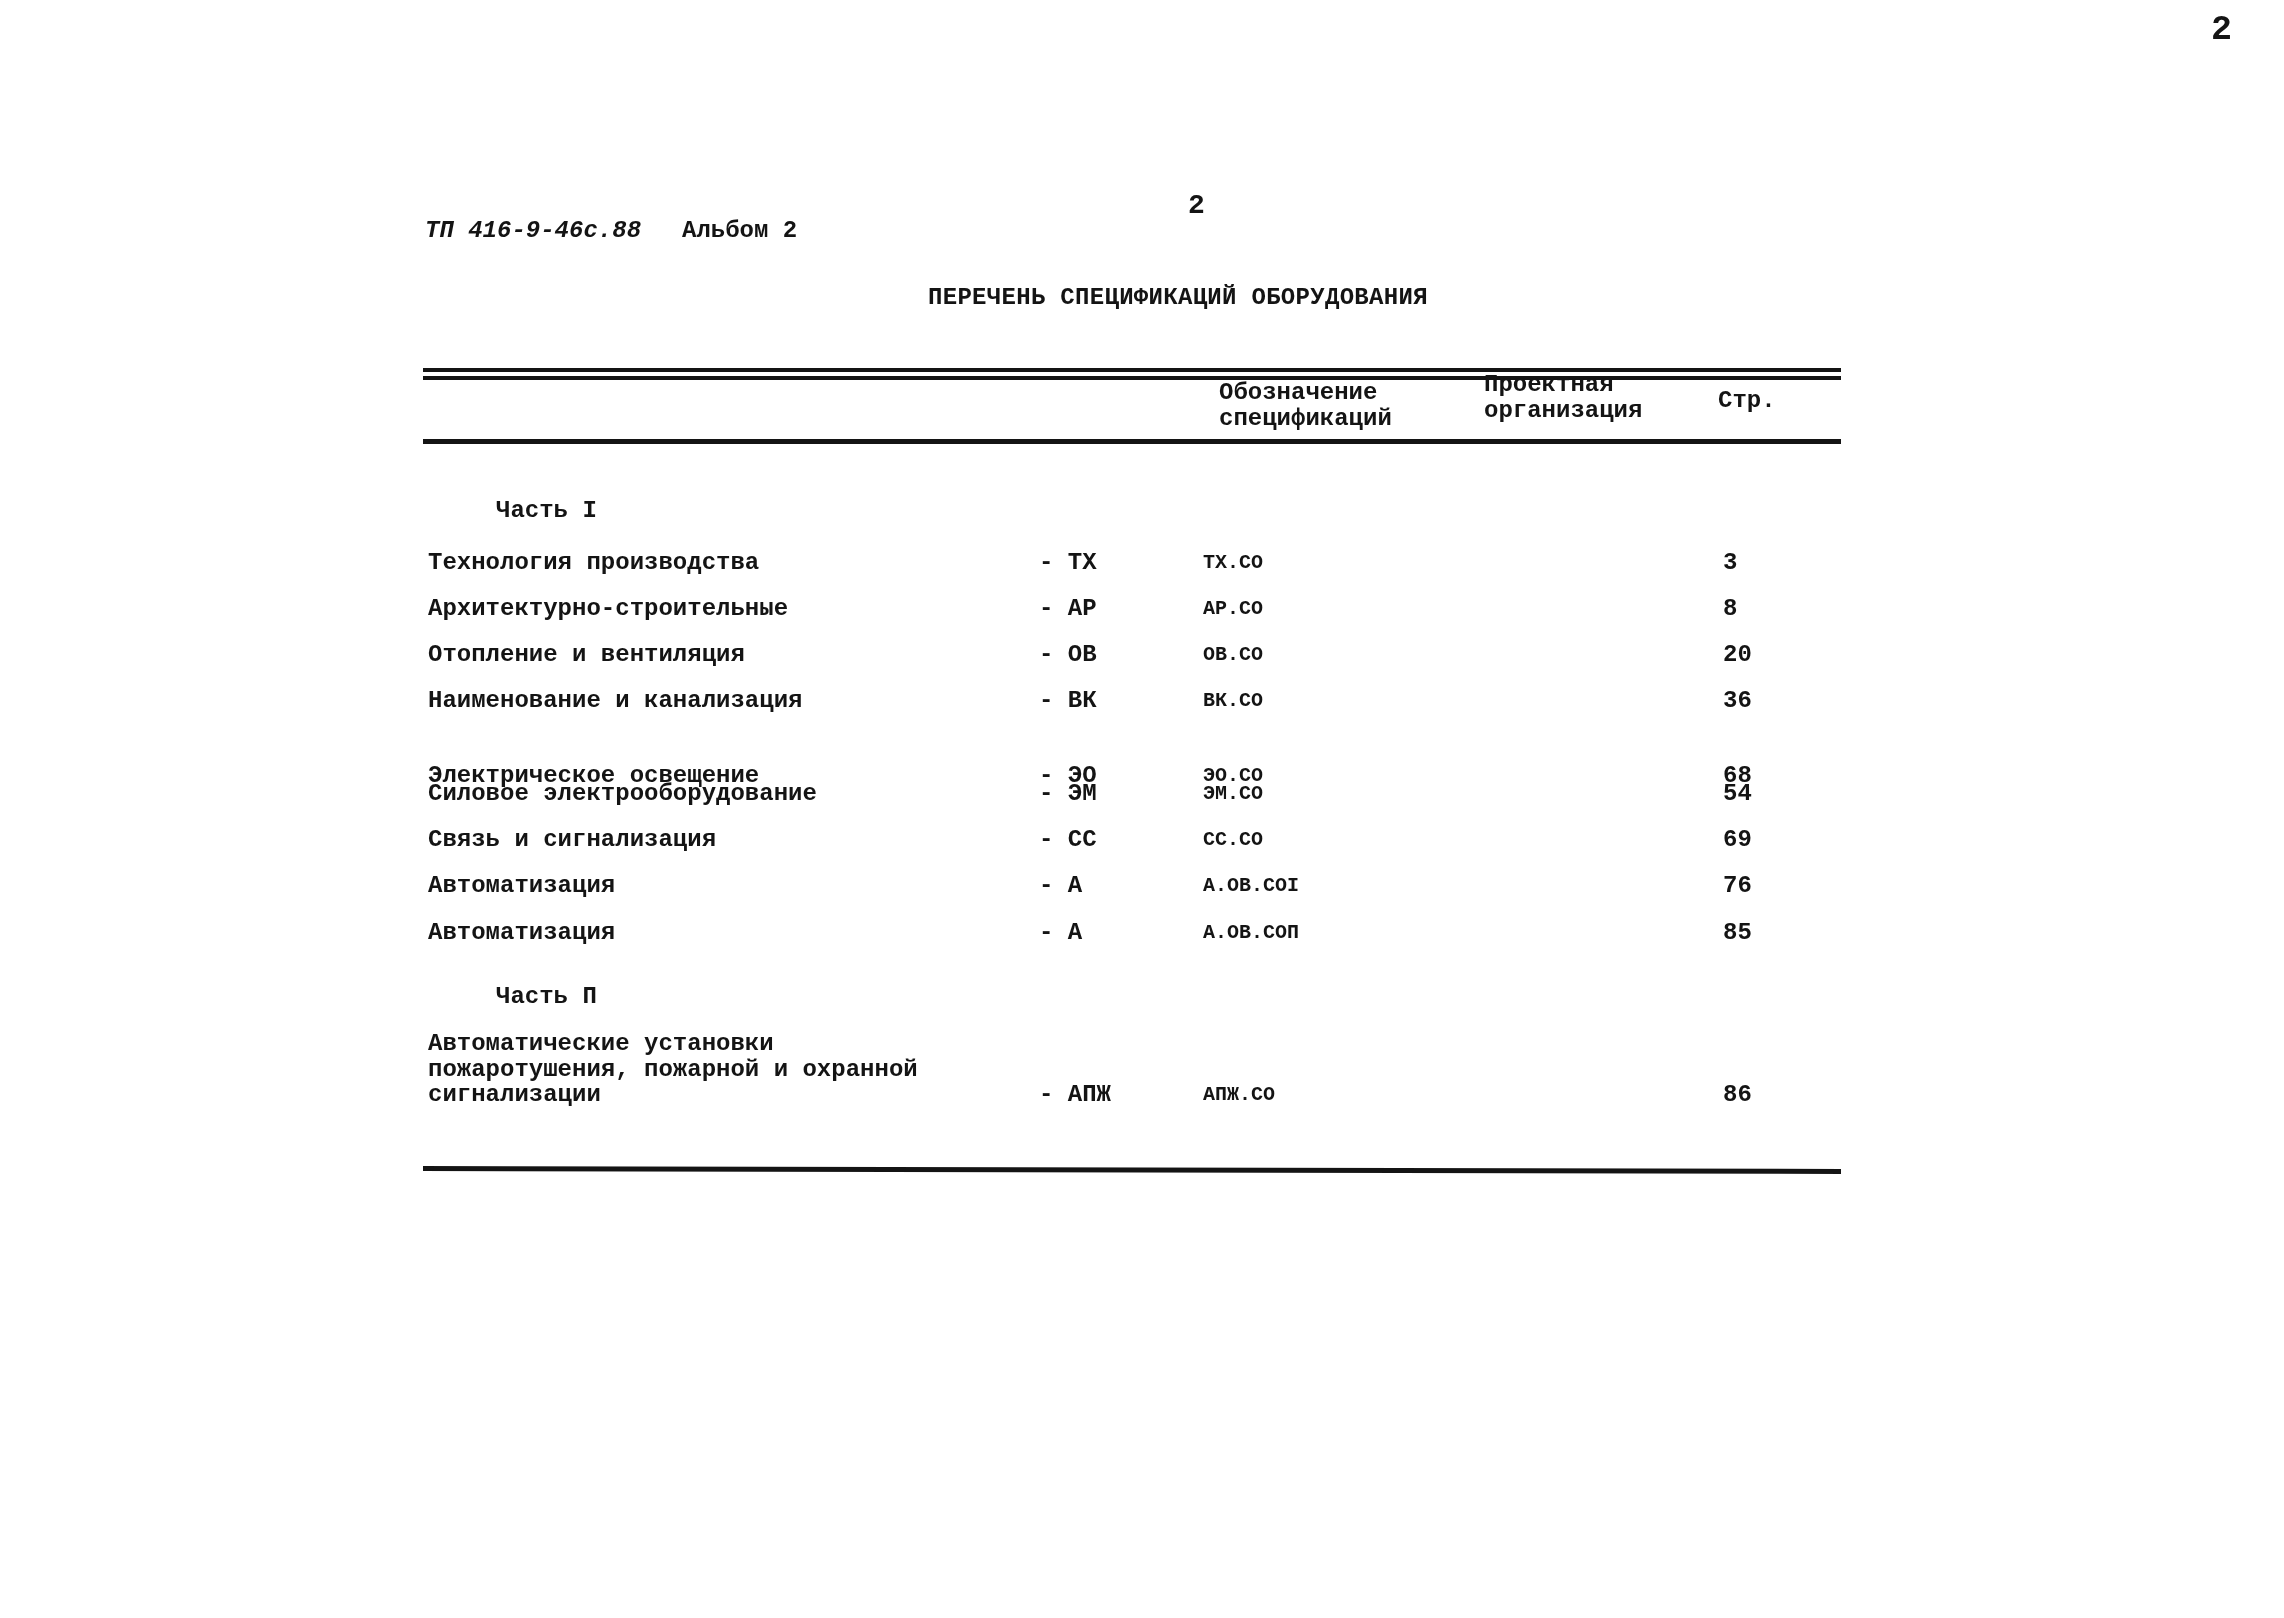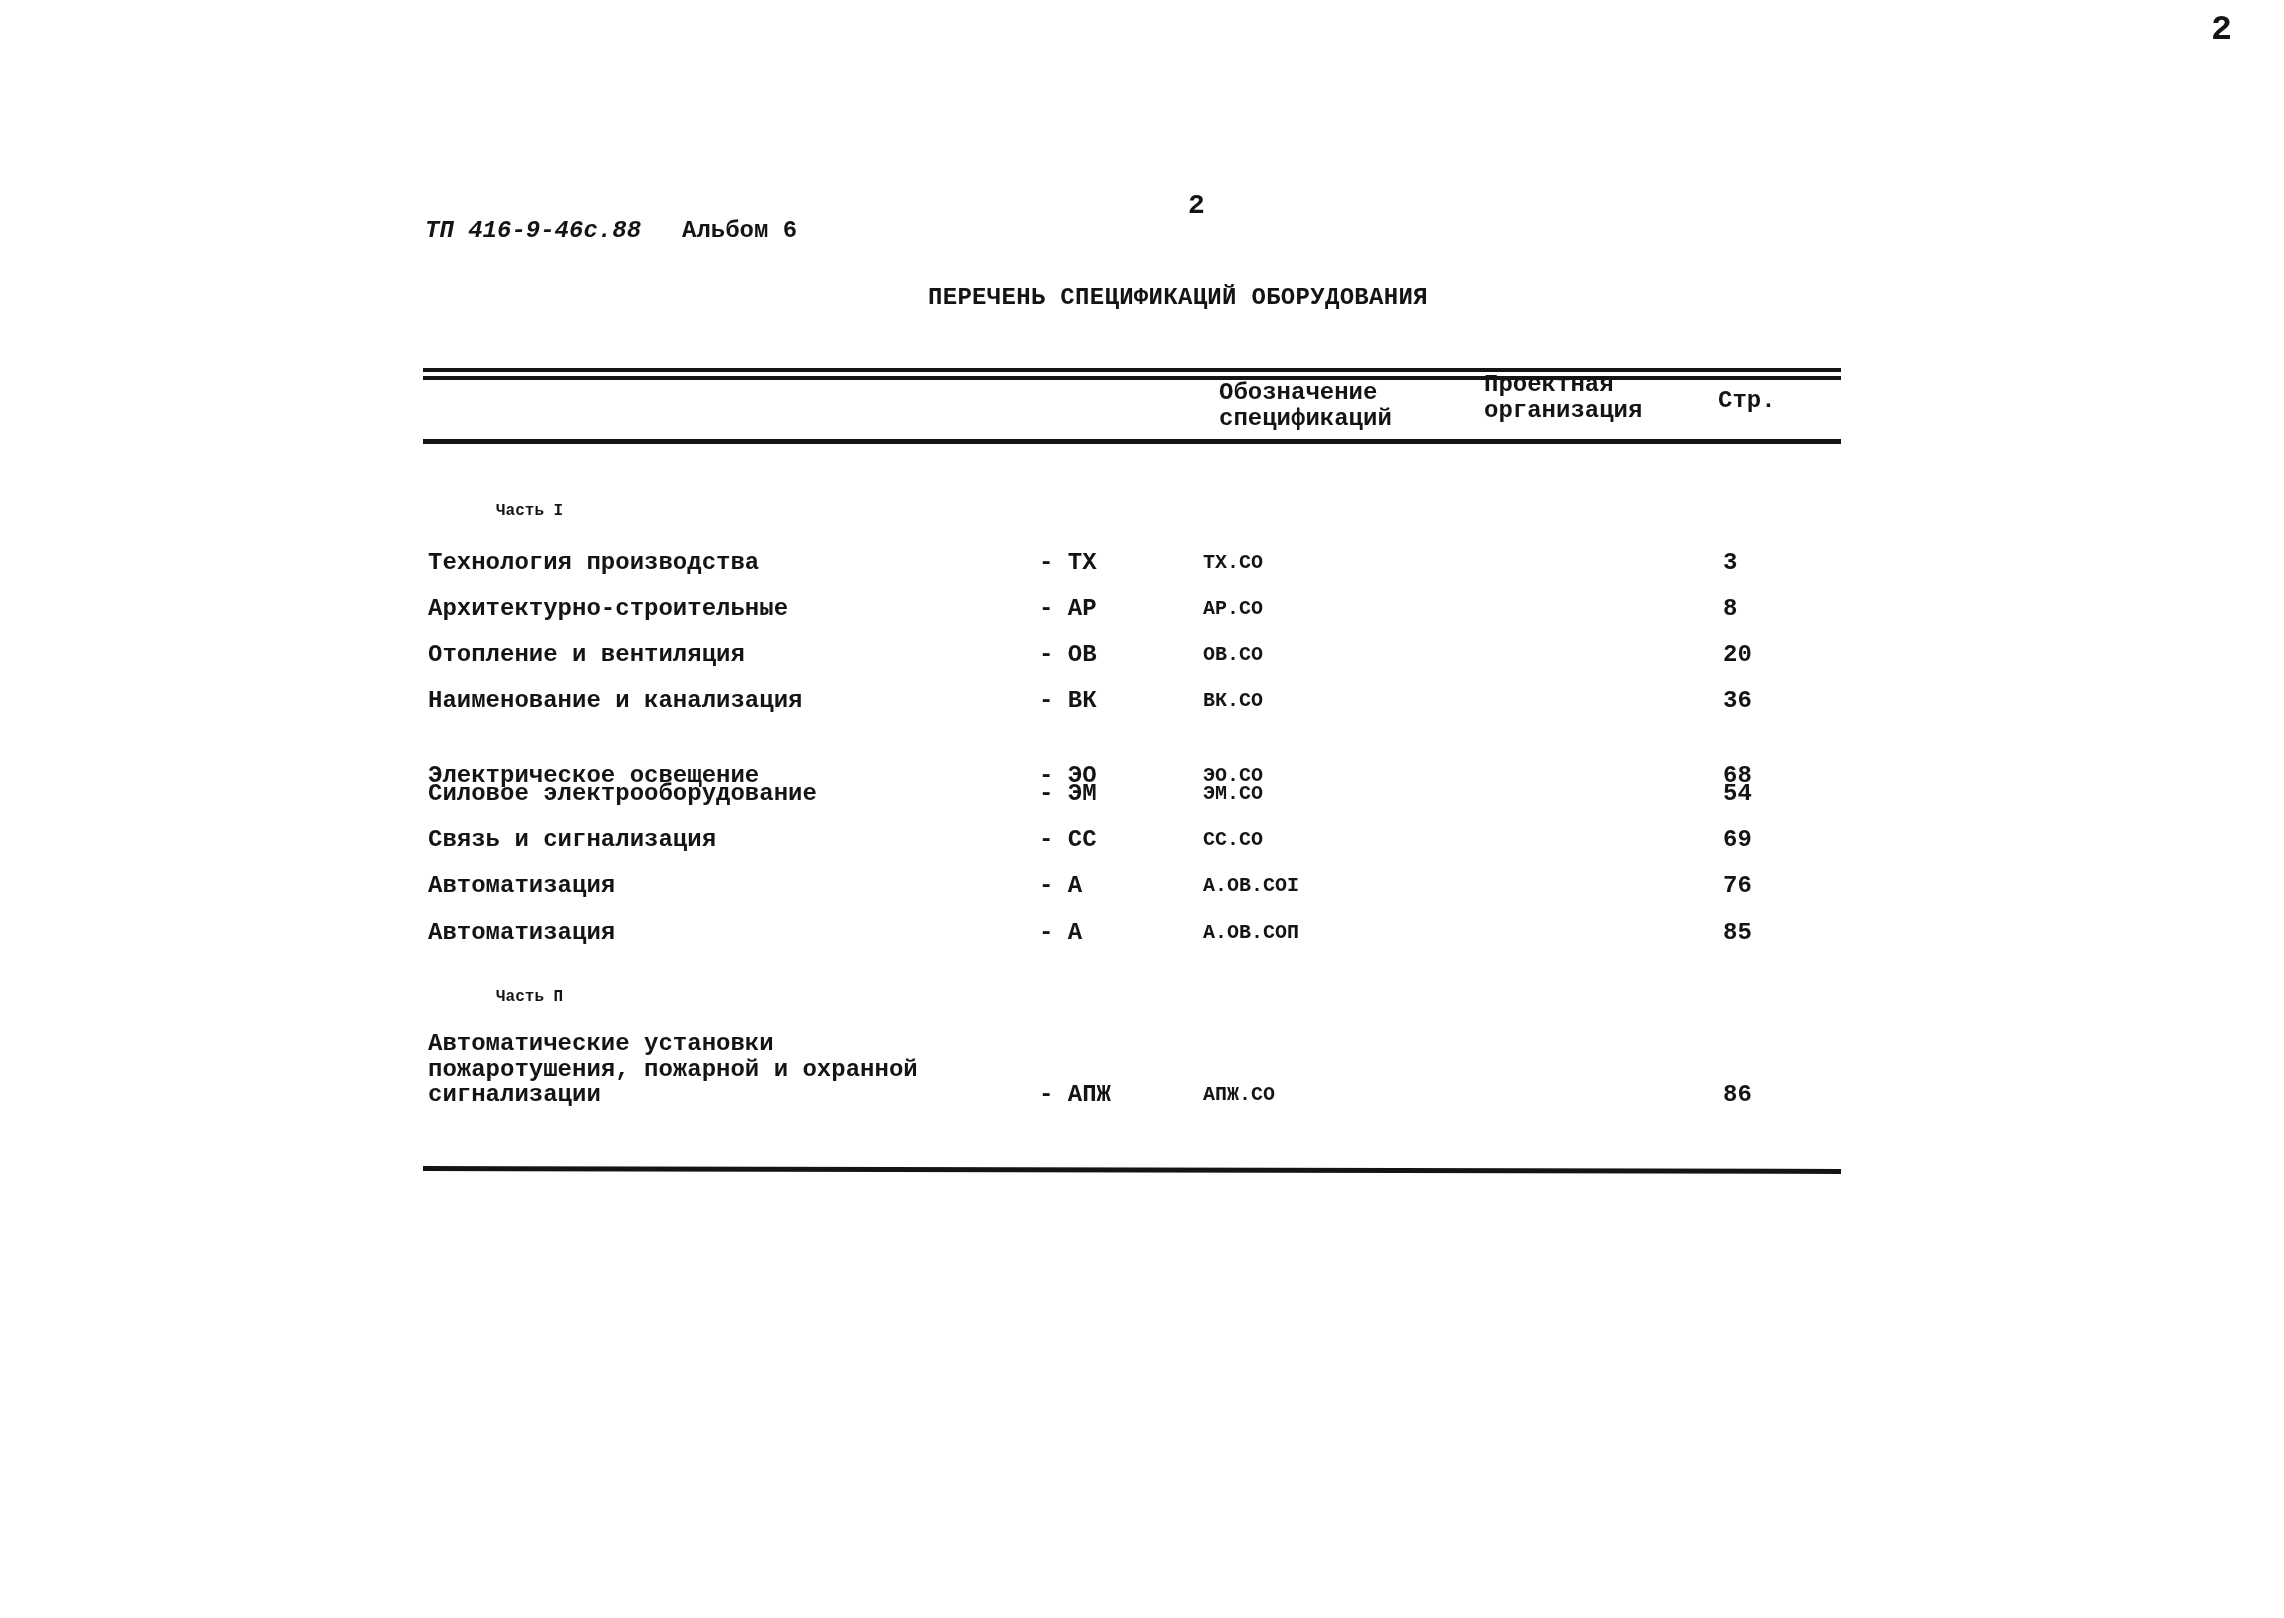--- a/index.html
+++ b/index.html
@@ -26,35 +26,35 @@
   .rule-top-2{top:376px;height:4.1px;}
   .rule-header-bottom{top:439px;height:4.8px;}
   .rule-bottom{top:1166px;height:4.8px;transform:rotate(0.12deg);transform-origin:left center;}
   
   .hdr{position:absolute;font-size:24px;line-height:25.5px;}
   .hdr-name{left:429px;top:380px;}
   .hdr-desig{left:1219px;top:380px;}
   .hdr-org{left:1484px;top:372px;}
   .hdr-page{left:1718px;top:388px;}
   
-  .section-label{position:absolute;left:496px;font-size:16px;line-height:28px;white-space:pre;}
+  .section-label{position:absolute;left:496px;font-size:24px;line-height:28px;white-space:pre;}
   .trow{position:absolute;left:0;top:0;width:100%;height:30px;}
   .c-name{position:absolute;left:428px;white-space:pre;font-size:24px;line-height:25.5px;}
   .c-mark{position:absolute;left:1039px;white-space:pre;font-size:24px;line-height:25.5px;}
   .c-spec{position:absolute;left:1203px;white-space:pre;font-size:20px;line-height:25.5px;}
   .c-page{position:absolute;left:1723px;white-space:pre;font-size:24px;line-height:25.5px;}
 </style>
 </head>
 <body>
 
 <div class="page">
 
   <div class="corner-num">2</div>
   <div class="txt doc-code">ТП 416-9-46с.88</div>
-  <div class="txt album">Альбом 6</div>
+  <div class="txt album">Альбом 2</div>
   <div class="txt center-num">2</div>
   <div class="txt title">ПЕРЕЧЕНЬ СПЕЦИФИКАЦИЙ ОБОРУДОВАНИЯ</div>
 
   <div class="rule rule-top-1"></div>
   <div class="rule rule-top-2"></div>
 
   <div class="hdr hdr-desig pre">Обозначение
 спецификаций</div>
   <div class="hdr hdr-org pre">Проектная
 организация</div>

